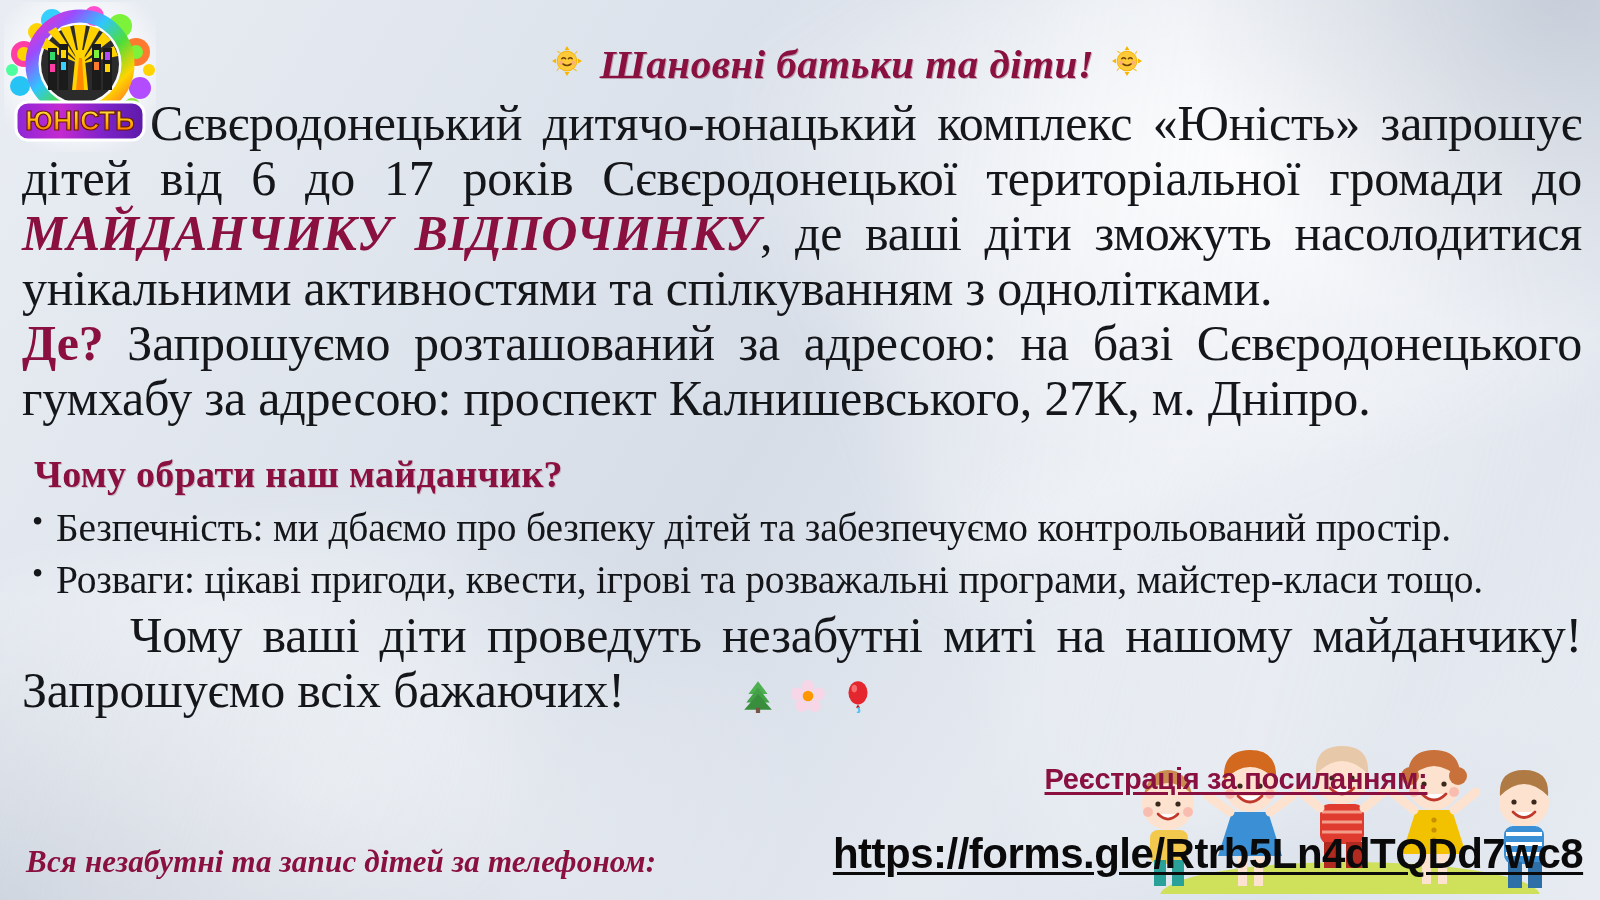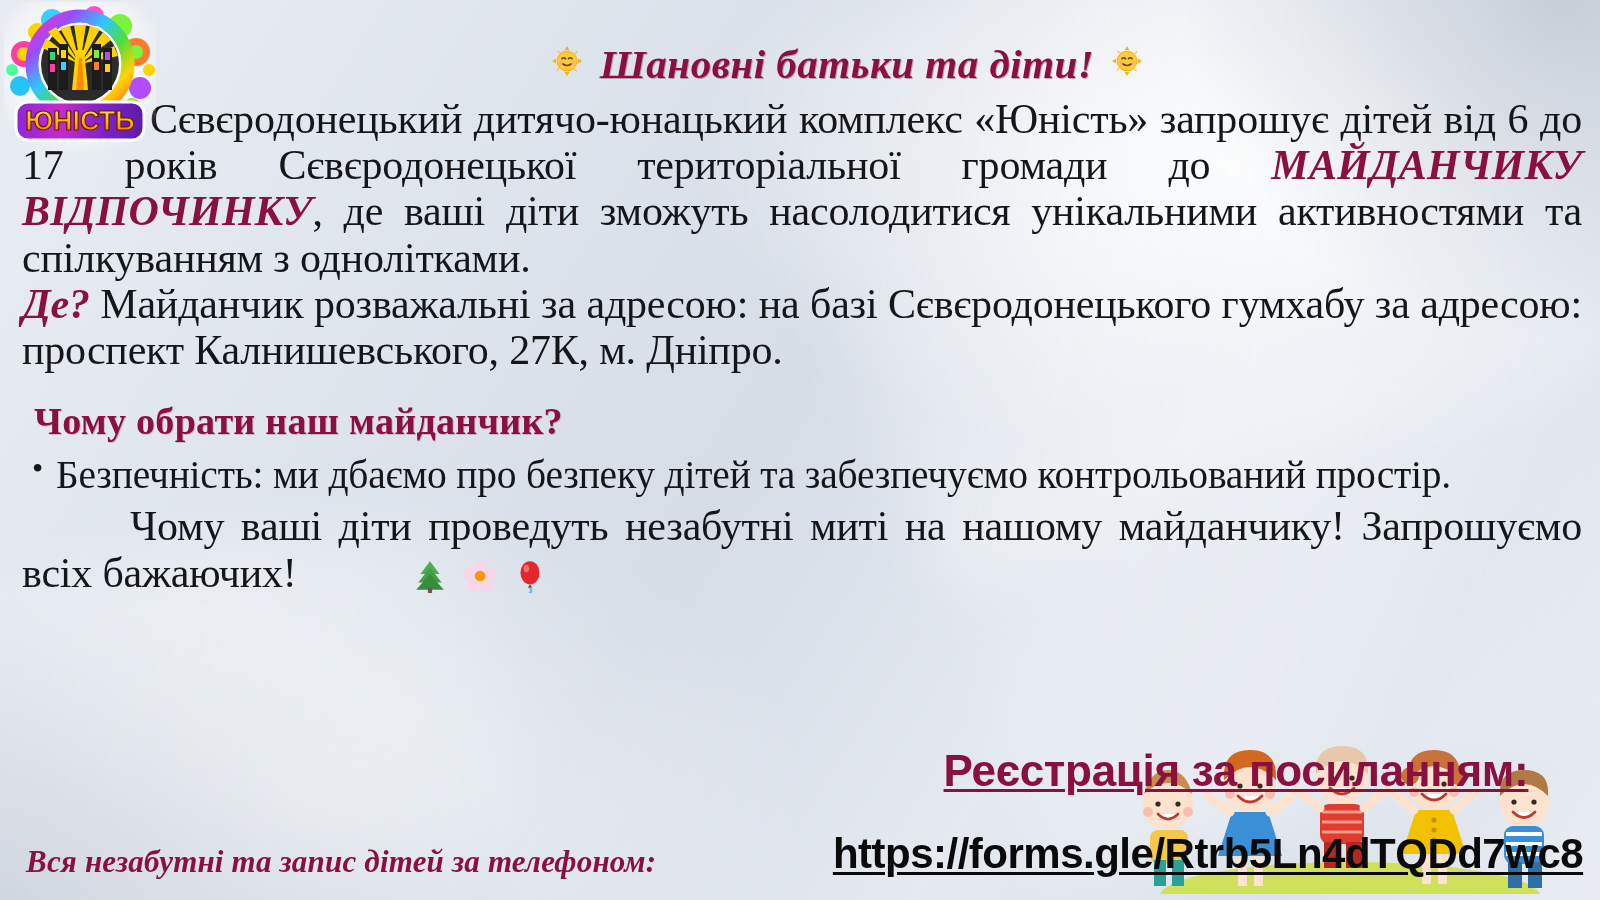--- a/index.html
+++ b/index.html
@@ -75,39 +75,38 @@
 
   
   .body-block {
     position: absolute;
     left: 22px;
     right: 18px;
     top: 96px;
   }
   p.para {
     margin: 0;
-    font-size: 42px;
+    font-size: 50px;
     line-height: 1.1;
     color: #14161a;
     text-align: justify;
     text-justify: inter-word;
     font-family: "Liberation Serif", "DejaVu Serif", serif;
     letter-spacing: -0.2px;
   }
   .indent-logo { display: inline-block; width: 128px; height: 1px; }
   .hl {
     color: #8a1040;
     font-weight: bold;
     font-style: italic;
     letter-spacing: 0.2px;
   }
   .q-lead {
     color: #8a1040;
     font-weight: bold;
-    font-style: italic;
   }
 
   .para-where {
     margin-top: 30px;
   }
 
   h2.section-head {
     margin: 26px 0 10px 12px;
     font-family: "Liberation Serif", "DejaVu Serif", serif;
     font-weight: bold;
@@ -175,21 +174,21 @@
     position: absolute;
     right: 14px;
     bottom: 104px;
     z-index: 14;
     text-align: center;
     width: 700px;
   }
   .reg-title {
     font-family: "Liberation Sans", "DejaVu Sans", sans-serif;
     font-weight: bold;
-    font-size: 44px;
+    font-size: 29px;
     color: #8a1040;
     text-decoration: underline;
     text-underline-offset: 3px;
     text-decoration-thickness: 3px;
     letter-spacing: -0.3px;
   }
   .url-block {
     position: absolute;
     right: 12px;
     bottom: 22px;
@@ -357,26 +356,27 @@
         <circle cx="9.5" cy="18" r="2" fill="#ff9b9b" opacity=".7"></circle>
         <circle cx="22.5" cy="18" r="2" fill="#ff9b9b" opacity=".7"></circle>
       </svg>
     </span>
   </div>
 
   <div class="body-block">
 
     <p class="para"><span class="indent-logo"></span><span>Сєвєродонецький дитячо-юнацький комплекс «Юність» запрошує дітей від 6 до 17 років Сєвєродонецької територіальної громади до </span><span class="hl">МАЙДАНЧИКУ ВІДПОЧИНКУ</span><span>, де ваші діти зможуть насолодитися унікальними активностями та спілкуванням з однолітками.</span></p>
 
-    <p class="para para-where"><span class="q-lead">Де?</span><span> Майданчик розважальні за адресою: на базі Сєвєродонецького гумхабу за адресою: проспект Калнишевського, 27К, м. Дніпро.</span></p>
+    <p class="para para-where"><span class="q-lead">Де?</span><span> Запрошуємо розташований за адресою: на базі Сєвєродонецького гумхабу за адресою: проспект Калнишевського, 27К, м. Дніпро.</span></p>
 
     <h2 class="section-head">Чому обрати наш майданчик?</h2>
 
     <ul class="bullets">
       <li>Безпечність: ми дбаємо про безпеку дітей та забезпечуємо контрольований простір.</li>
+      <li>Розваги: цікаві пригоди, квести, ігрові та розважальні програми, майстер-класи тощо.</li>
     </ul>
 
     <p class="para para-close"><span>Чому ваші діти проведуть незабутні миті на нашому майданчику! Запрошуємо всіх бажаючих!</span><span class="inline-emoji"><svg viewBox="0 0 32 32" width="34" height="34">
             <path d="M16 2 L25 14 L7 14 Z" fill="#4caf50"></path>
             <path d="M16 8 L27 22 L5 22 Z" fill="#43a047"></path>
             <path d="M16 14 L29 29 L3 29 Z" fill="#388e3c"></path>
             <rect x="14" y="27" width="4" height="5" fill="#795548"></rect>
           </svg></span><span class="inline-emoji"><svg viewBox="0 0 32 32" width="34" height="34">
             <g fill="#f7d6e8">
               <circle cx="16" cy="7" r="6"></circle>

